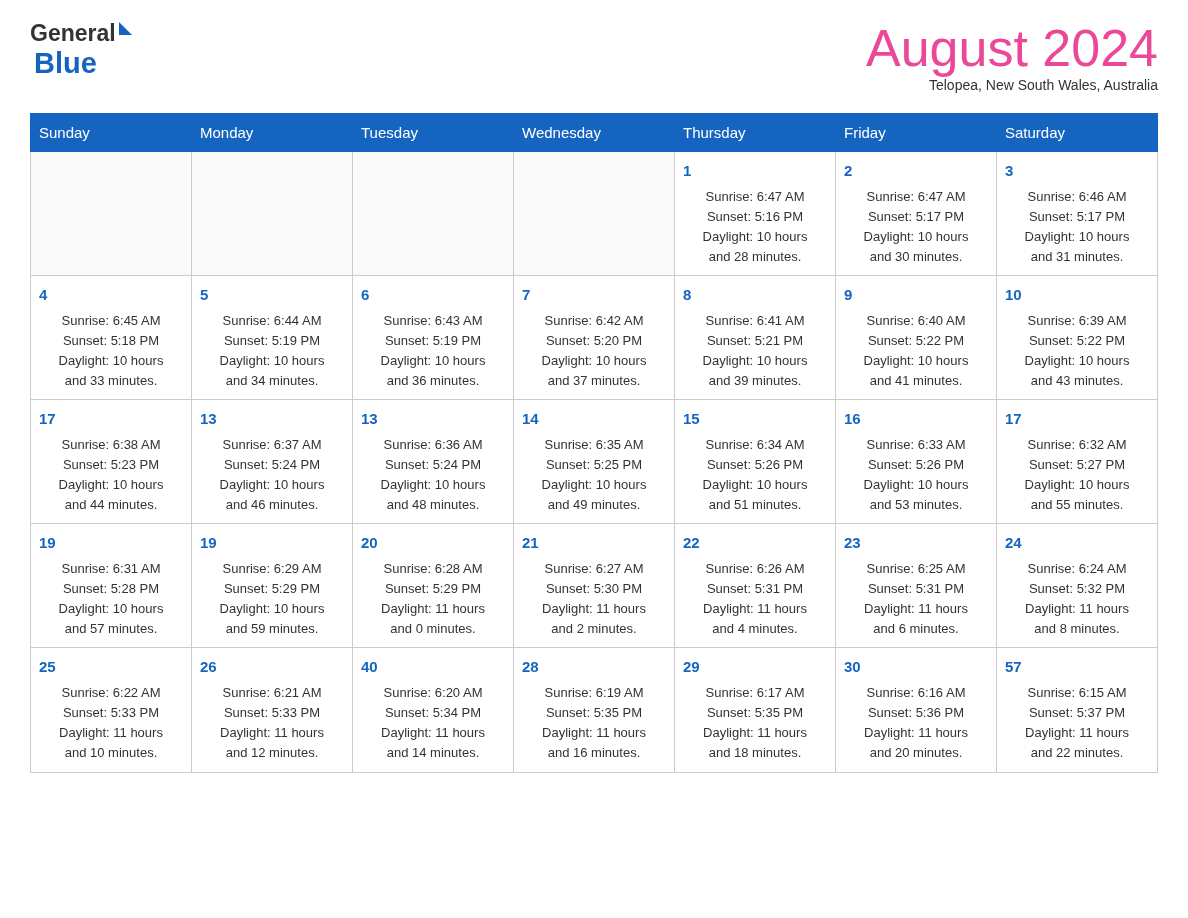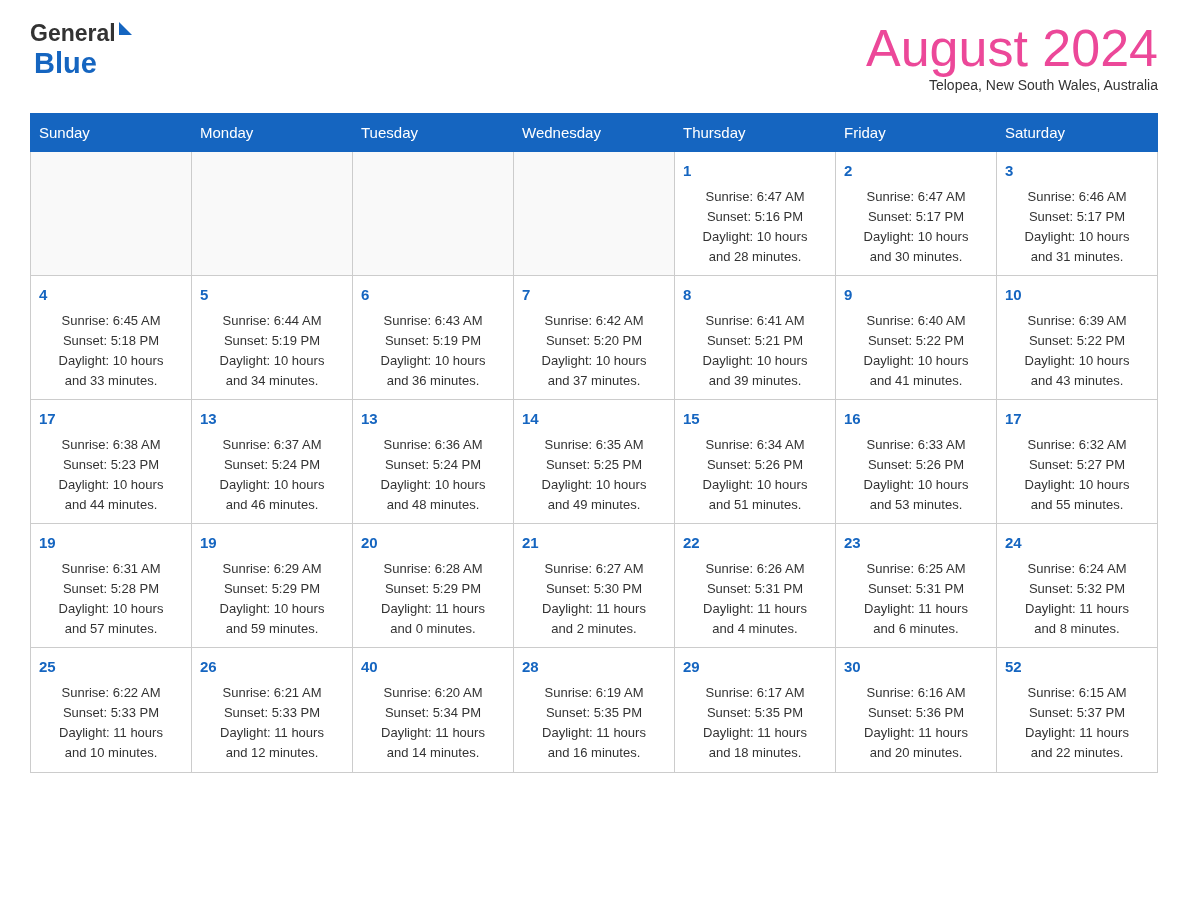--- a/index.html
+++ b/index.html
@@ -262,18 +262,18 @@
         </td>
         <td>
           <span class="day-num">29</span>
           <div class="day-info">Sunrise: 6:17 AM<br>Sunset: 5:35 PM<br>Daylight: 11 hours<br>and 18 minutes.</div>
         </td>
         <td>
           <span class="day-num">30</span>
           <div class="day-info">Sunrise: 6:16 AM<br>Sunset: 5:36 PM<br>Daylight: 11 hours<br>and 20 minutes.</div>
         </td>
         <td>
-          <span class="day-num">52</span>
+          <span class="day-num">57</span>
           <div class="day-info">Sunrise: 6:15 AM<br>Sunset: 5:37 PM<br>Daylight: 11 hours<br>and 22 minutes.</div>
         </td>
       </tr>
     </tbody>
 </table>
 
 </body></html>

